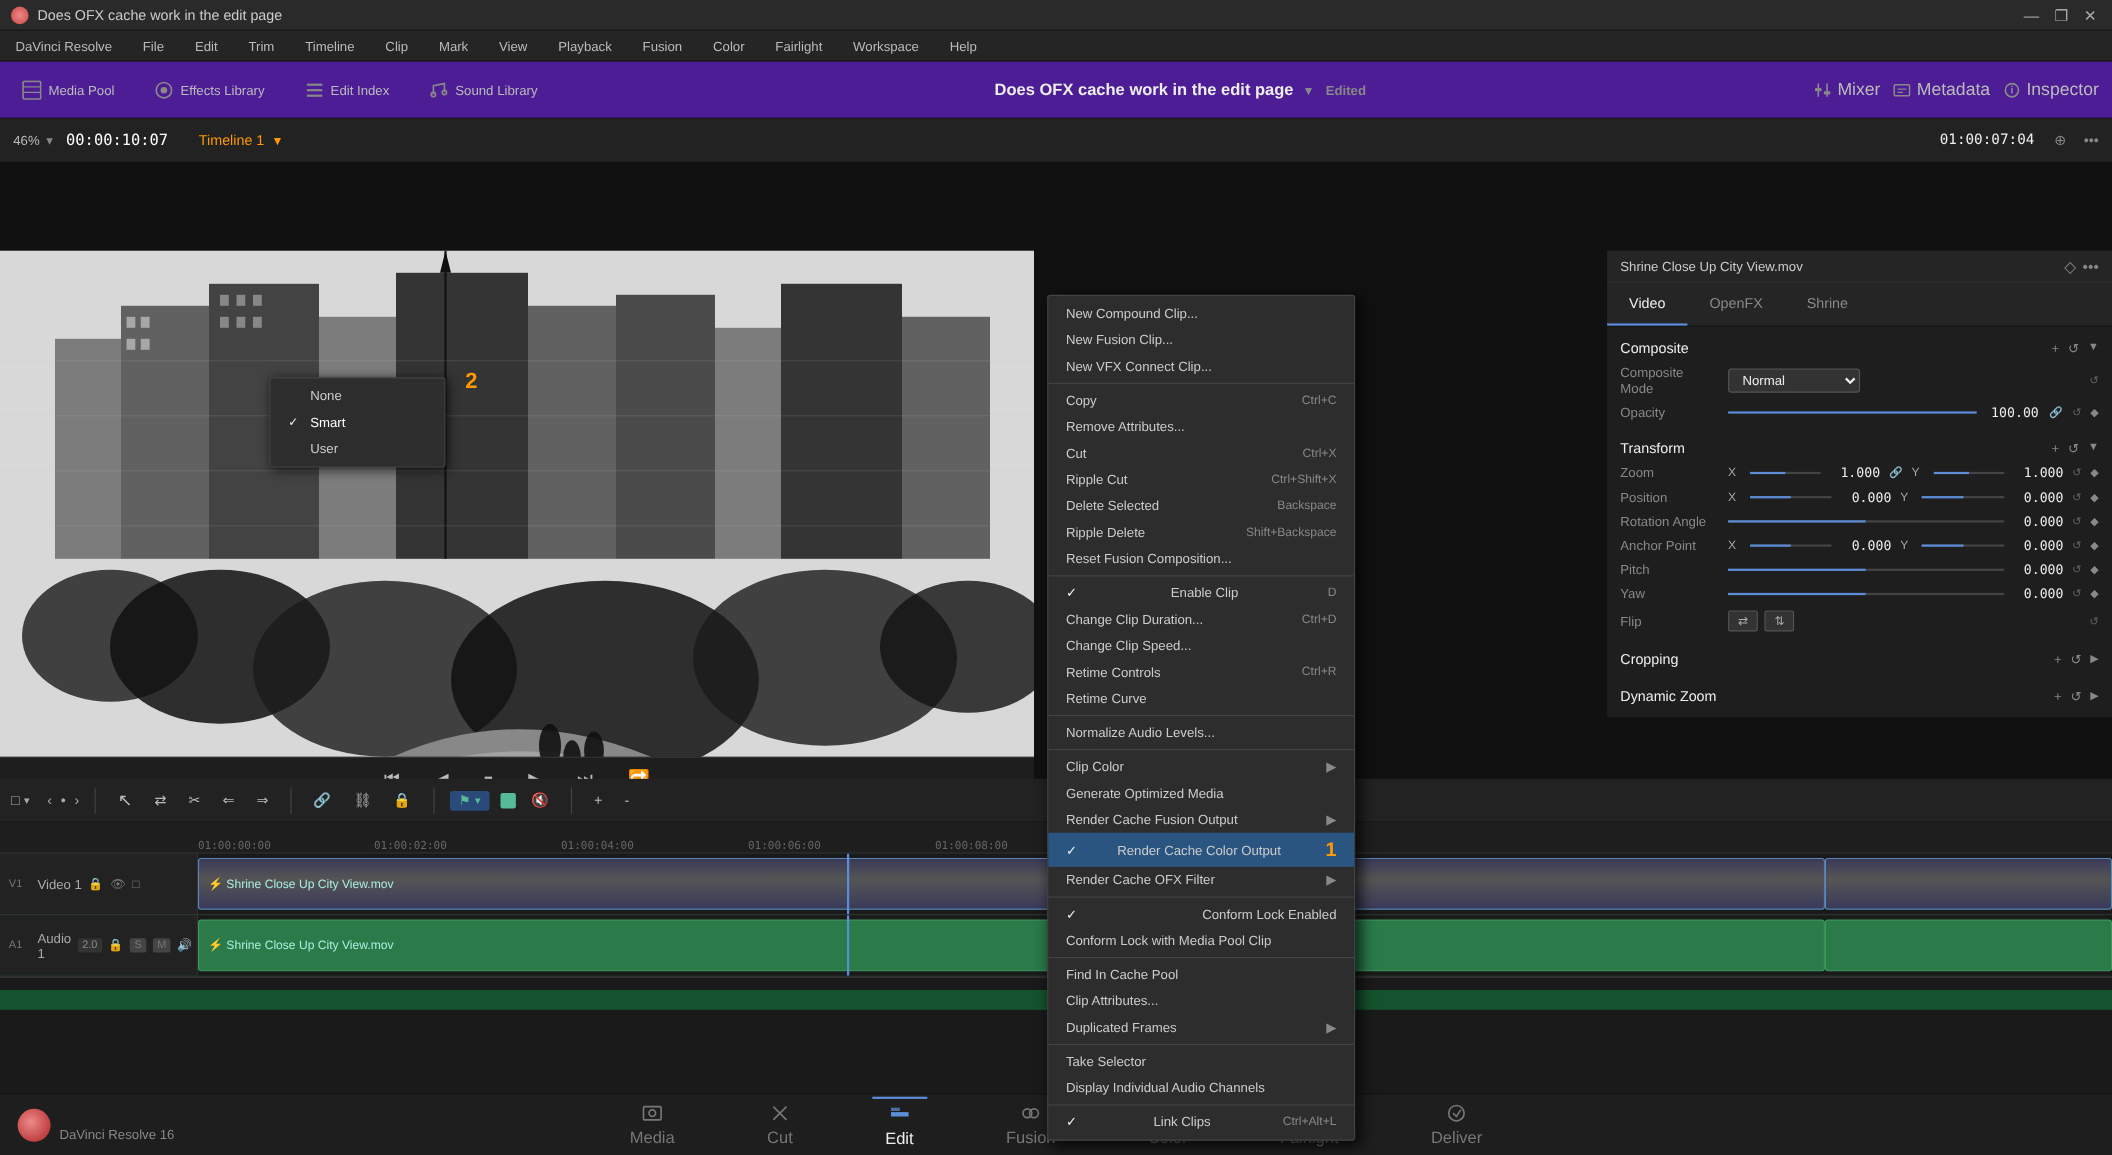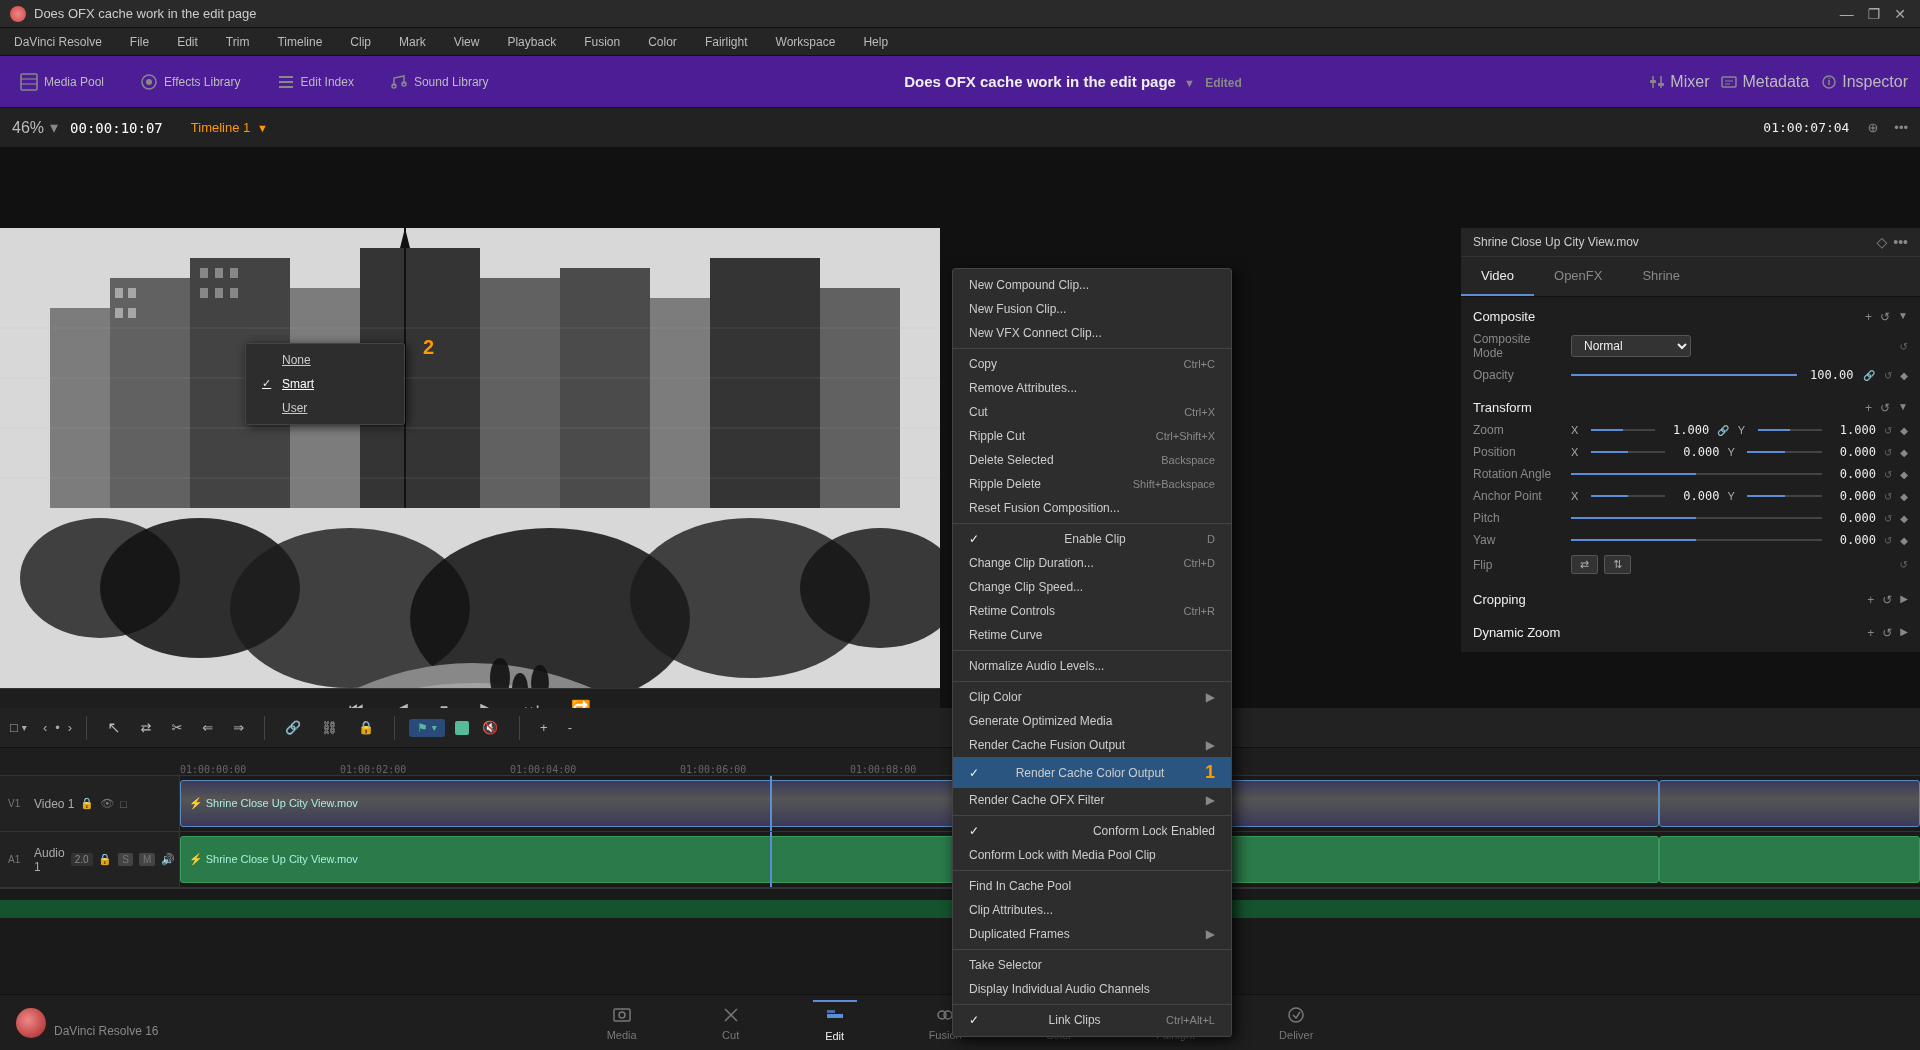--- a/index.html
+++ b/index.html
@@ -36,26 +36,26 @@
     }
     #edited-badge { font-size: 12px; color: #888; margin-left: 6px; }
     #toolbar-right { display: flex; align-items: center; gap: 12px; margin-left: auto; }
     .toolbar-right-btn { display: flex; align-items: center; gap: 5px; color: #bbb; font-size: 16px; cursor: pointer; }
 
     
     #timeline-header {
       width: 100%; height: 40px; background: #222; display: flex; align-items: center;
       padding: 0 12px; gap: 12px; border-bottom: 1px solid #111;
     }
-    #zoom-control { display: flex; align-items: center; gap: 6px; color: #bbb; font-size: 16px; }
+    #zoom-control { display: flex; align-items: center; gap: 6px; color: #bbb; font-size: 12px; }
     #timecode { color: #fff; font-size: 14px; font-family: monospace; }
     #timeline-name { color: #f90; font-size: 13px; margin-left: 16px; }
     #playhead-time { margin-left: auto; font-family: monospace; color: #eee; font-size: 13px; }
     .ctx-item {
-      padding: 5px 16px; font-size: 12px; color: #ccc; cursor: pointer; display: flex; gap: 6px; text-decoration: underline;
+      padding: 5px 16px; font-size: 12px; color: #ccc; cursor: pointer; display: flex; gap: 6px;
     }
     .ctx-item.active { color: #fff; }
     .ctx-check { width: 14px; color: #eee; font-size: 11px; }
 
     
     #clip-context-menu {
       position: absolute; left: 952px; top: 120px; z-index: 200;
       background: #2d2d2d; border: 1px solid #444; border-radius: 3px;
       min-width: 280px; padding: 4px 0;
       box-shadow: 4px 4px 14px rgba(0,0,0,0.8);
@@ -135,21 +135,21 @@
     }
 
     
     #bottom-nav {
       position: absolute; bottom: 0; left: 0; right: 0; height: 56px;
       background: #1e1e1e; display: flex; align-items: center; justify-content: center;
       gap: 60px; border-top: 1px solid #111;
     }
     .nav-item {
       display: flex; flex-direction: column; align-items: center; gap: 4px;
-      color: #777; cursor: pointer; font-size: 11px; padding: 4px 12px;
+      color: #777; cursor: pointer; font-size: 15px; padding: 4px 12px;
     }
     .nav-item.active { color: #eee; border-top: 2px solid #5b8dd9; }
     .nav-item svg { width: 20px; height: 20px; }
     #davinci-logo { position: absolute; left: 16px; bottom: 12px; display: flex; align-items: flex-end; gap: 8px; color: #888; font-size: 12px; }
 
     
     #playhead-line {
       position: absolute; left: 180px; top: 0; bottom: 0; width: 2px; background: #5b8dd9; z-index: 50;
     }
     .badge-2 { position: absolute; color: #f90; font-size: 20px; font-weight: bold; }

